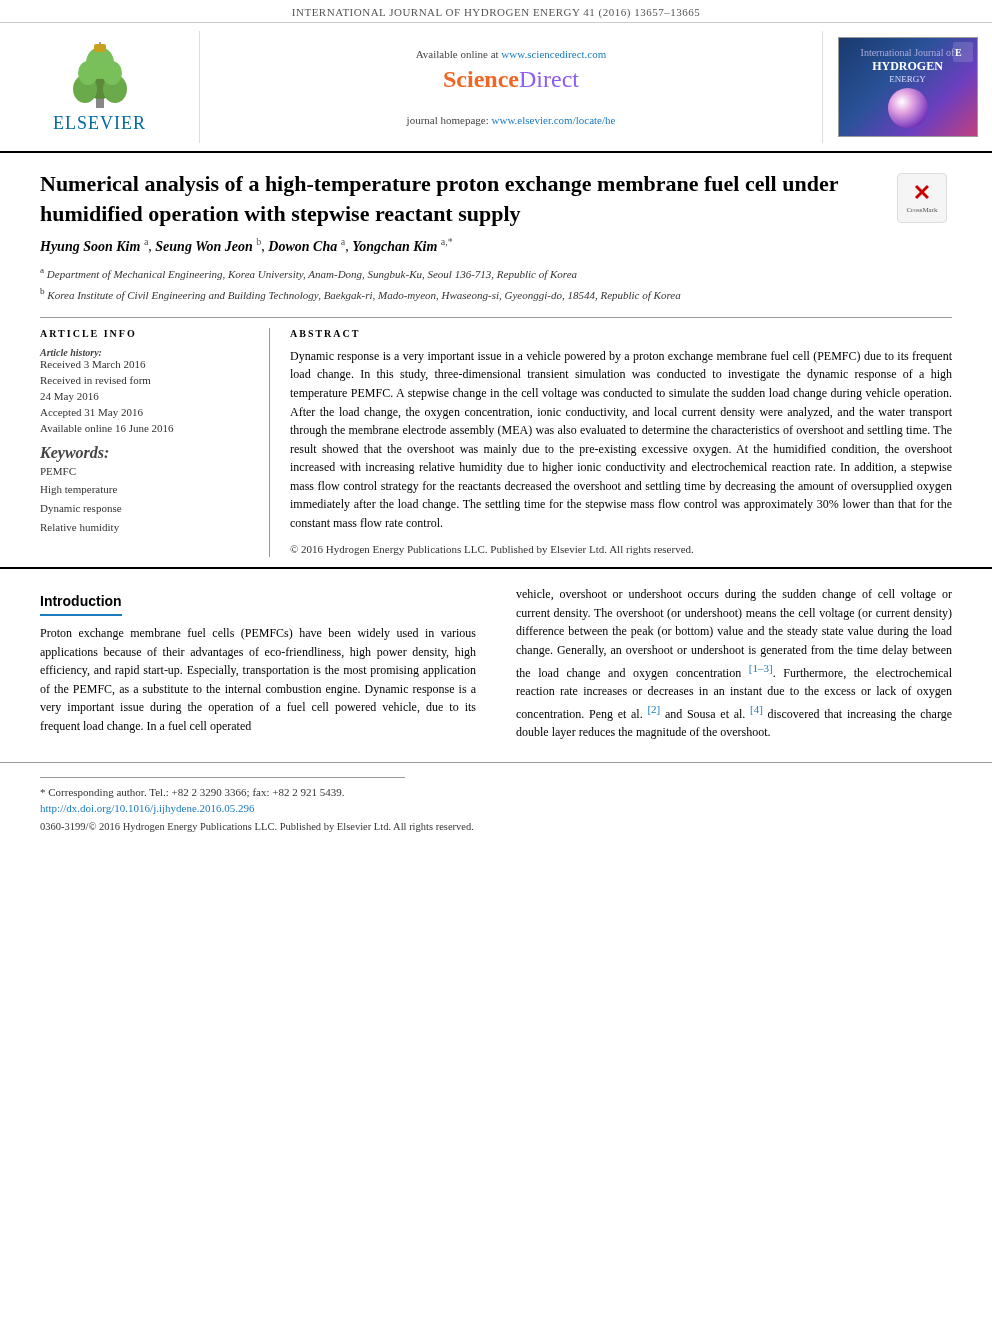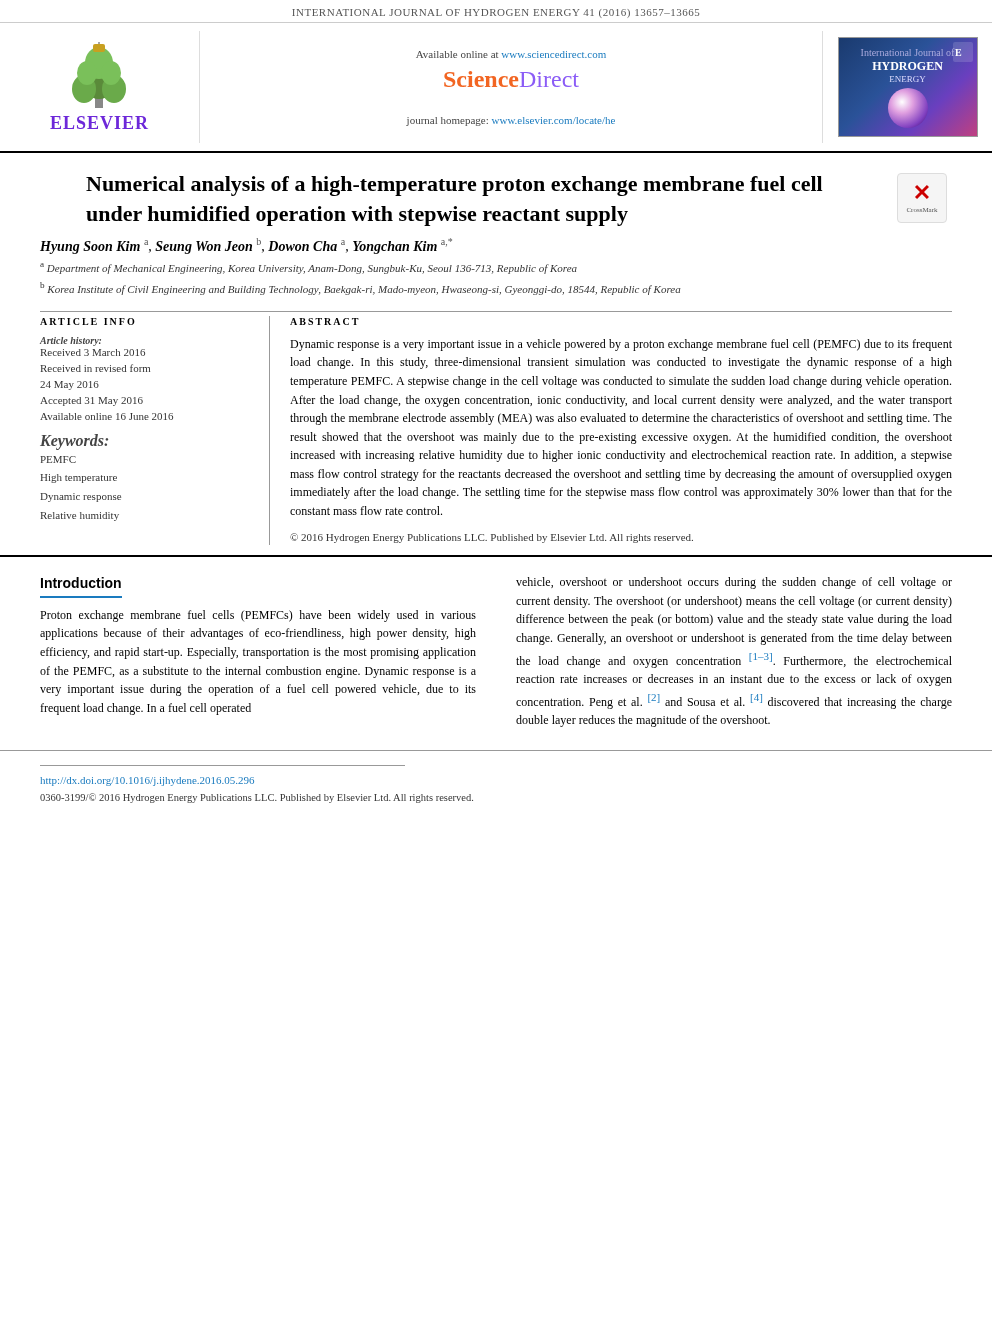--- a/index.html
+++ b/index.html
@@ -43,22 +43,22 @@
       display: flex;
       flex-direction: column;
       align-items: center;
     }
     .elsevier-tree {
       width: 80px;
       height: 70px;
     }
     .elsevier-text {
       font-size: 18px;
-      font-weight: bold;
-      color: #6d28d9;
+      font-weight: normal;
+      color: #0369a1;
       letter-spacing: 1px;
       margin-top: 2px;
     }
     .header-center {
       flex: 1;
       display: flex;
       flex-direction: column;
       align-items: center;
       justify-content: center;
       padding: 6px 20px;
@@ -139,21 +139,20 @@
       align-items: flex-start;
       justify-content: space-between;
     }
     .article-title {
       font-size: 22px;
       font-weight: bold;
       line-height: 1.35;
       color: #000;
       flex: 1;
       margin-right: 16px;
-      margin-left: 46px;
     }
     .crossmark {
       width: 55px;
       margin-top: 4px;
       flex-shrink: 0;
     }
     .crossmark-inner {
       width: 50px;
       height: 50px;
       background: #f5f5f5;
@@ -184,32 +183,33 @@
     }
     .author-name { font-style: italic; font-weight: bold; }
     .affil-sup {
       font-size: 10px;
       vertical-align: super;
       color: #555;
     }
 
     .affiliations {
       font-size: 11px;
+      margin-top: 6px;
       color: #333;
       line-height: 1.5;
     }
     .affil-item { margin-bottom: 2px; }
     .affil-item i { font-style: italic; }
 
     
     .two-col {
       display: flex;
       margin-top: 14px;
       border-top: 1px solid #999;
-      padding-top: 4px;
+      padding-top: 10px;
     }
     .col-left {
       width: 230px;
       padding-right: 20px;
       border-right: 1px solid #999;
       flex-shrink: 0;
     }
     .col-right {
       flex: 1;
       padding-left: 20px;
@@ -260,20 +260,21 @@
       line-height: 1.5;
     }
 
     
     .main-content {
       padding: 16px 40px 10px 40px;
     }
     .two-col-main {
       display: flex;
       gap: 40px;
+      align-items: center;
     }
     .main-col {
       flex: 1;
       font-size: 12px;
       line-height: 1.55;
       color: #000;
       text-align: justify;
     }
     .section-title {
       font-size: 14px;
@@ -457,16 +458,19 @@
       <p>
         vehicle, overshoot or undershoot occurs during the sudden change of cell voltage or current density. The overshoot (or undershoot) means the cell voltage (or current density) difference between the peak (or bottom) value and the steady state value during the load change. Generally, an overshoot or undershoot is generated from the time delay between the load change and oxygen concentration <a class="ref-link">[1–3]</a>. Furthermore, the electrochemical reaction rate increases or decreases in an instant due to the excess or lack of oxygen concentration. Peng et al. <a class="ref-link">[2]</a> and Sousa et al. <a class="ref-link">[4]</a> discovered that increasing the charge double layer reduces the magnitude of the overshoot.
       </p>
     </div>
   </div>
 </div>
 
 <div class="footer-area">
   <hr class="footnote-sep">
   <div class="footer-note">
+    <span>* Corresponding author. Tel.: +82 2 3290 3366; fax: +82 2 921 5439.</span>
+  </div>
+  <div class="footer-note">
     <a class="footer-link">http://dx.doi.org/10.1016/j.ijhydene.2016.05.296</a>
   </div>
   <div class="footer-copyright">0360-3199/© 2016 Hydrogen Energy Publications LLC. Published by Elsevier Ltd. All rights reserved.</div>
 </div>
 
 </body></html>

